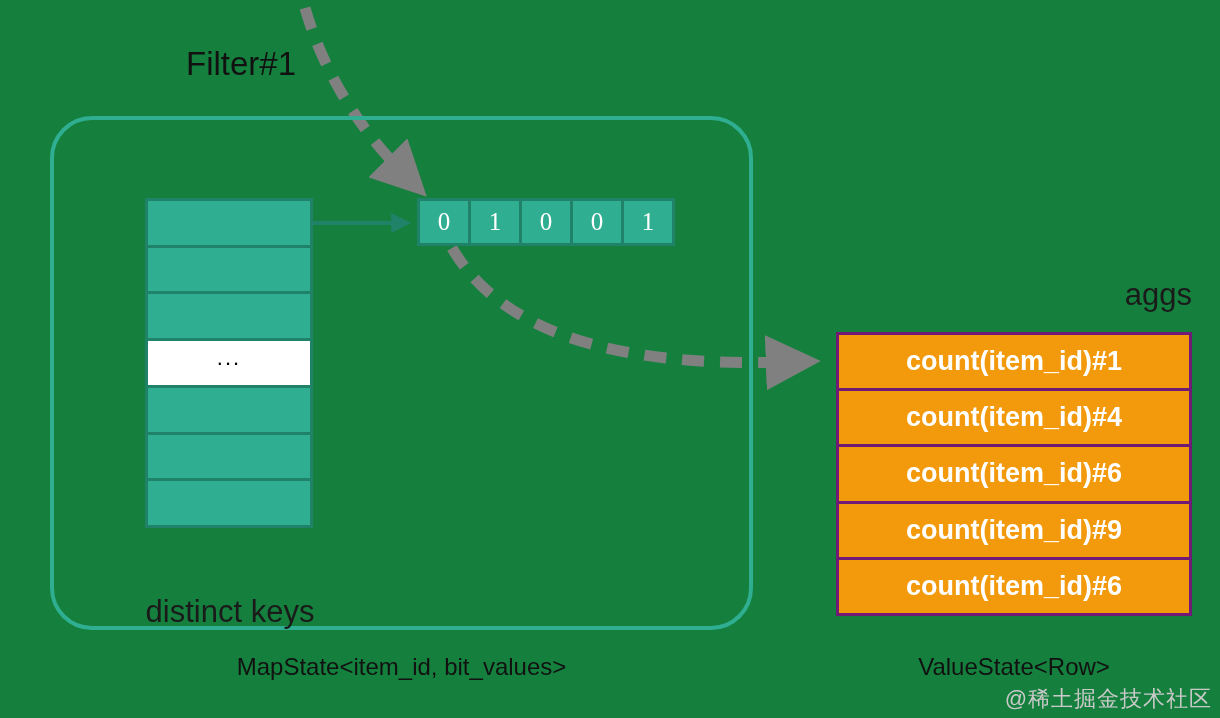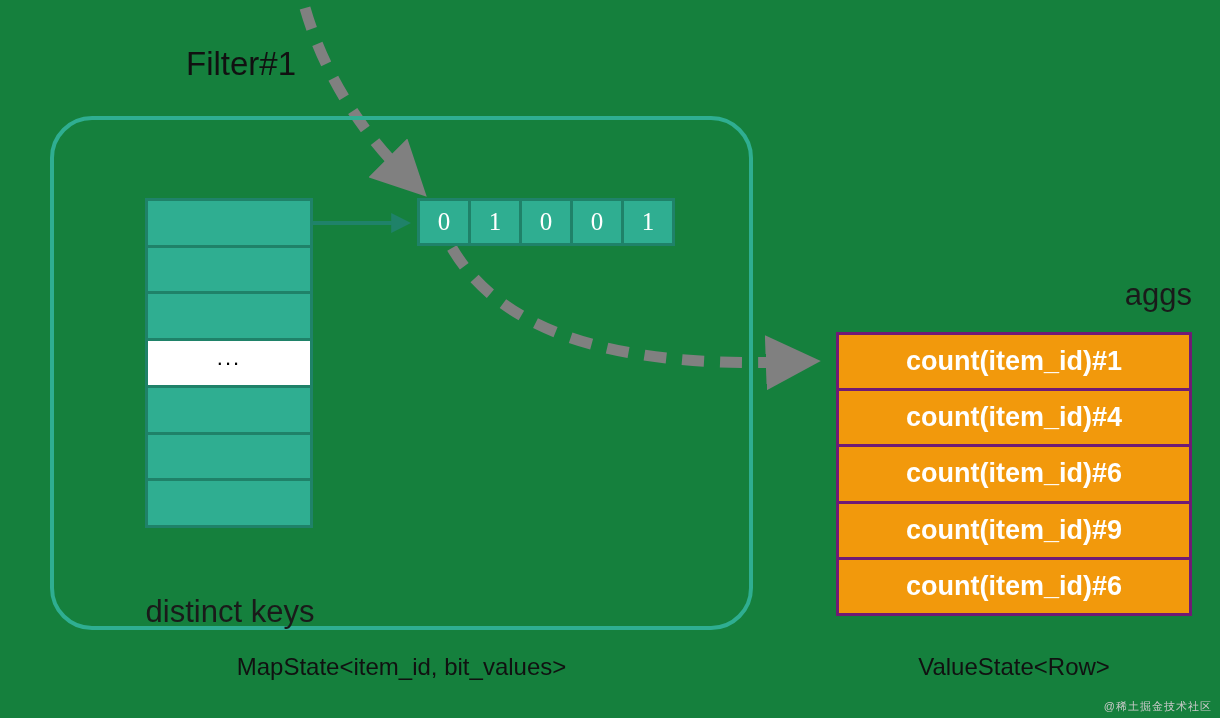--- a/index.html
+++ b/index.html
@@ -172,21 +172,21 @@
     left: 836px;
     top: 653px;
     width: 356px;
   }
 
   
   .watermark {
     position: absolute;
     right: 8px;
     bottom: 4px;
-    font-size: 11px;
+    font-size: 22px;
     color: #c9c9c9;
     letter-spacing: 1px;
   }
 </style>
 </head>
 <body>
 
 <div id="stage">
 
   <svg id="arrow-layer" viewBox="0 0 1220 718" width="1220" height="718" xmlns="http://www.w3.org/2000/svg">

